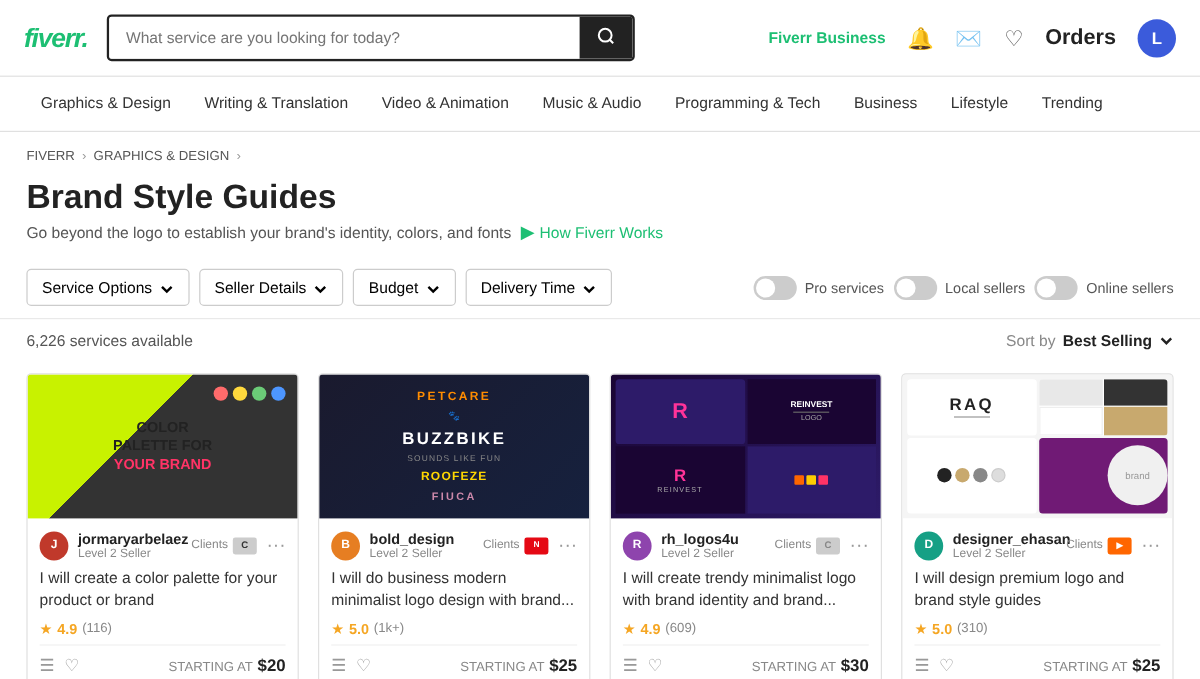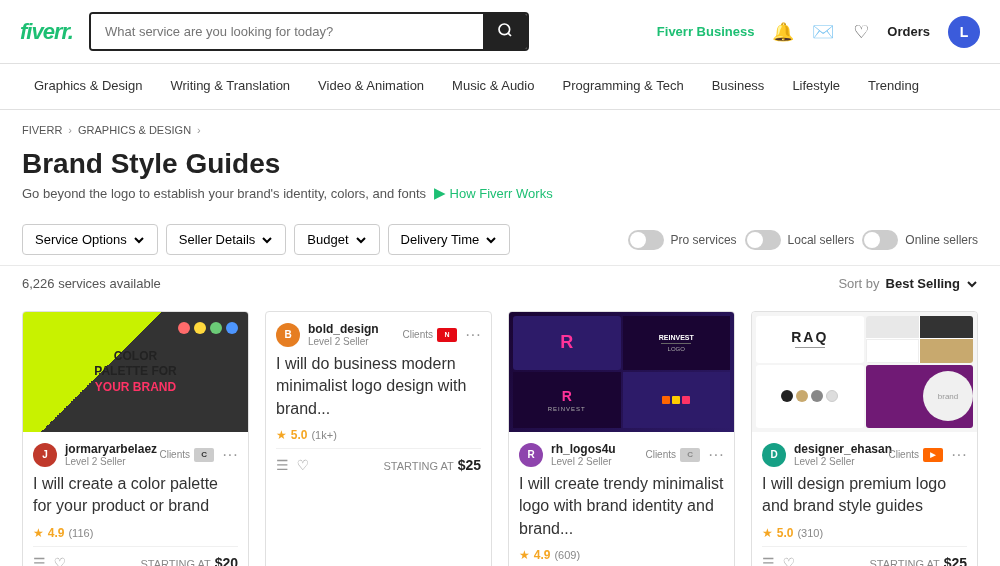--- a/index.html
+++ b/index.html
@@ -7,41 +7,41 @@
 
     
     .header { display: flex; align-items: center; padding: 12px 20px; border-bottom: 1px solid #e0e0e0; gap: 16px; }
     .logo { font-size: 22px; font-weight: 700; color: #1dbf73; font-style: italic; letter-spacing: -1px; flex-shrink: 0; }
     .search-bar { display: flex; flex: 1; max-width: 440px; border: 2px solid #222; border-radius: 4px; overflow: hidden; }
     .search-bar input { flex: 1; padding: 8px 14px; border: none; outline: none; font-size: 13px; color: #666; }
     .search-bar button { background: #222; color: #fff; border: none; padding: 8px 14px; cursor: pointer; }
     .header-right { display: flex; align-items: center; gap: 18px; margin-left: auto; }
     .fiverr-business { font-weight: 700; font-size: 13px; color: #1dbf73; }
     .header-icon { font-size: 18px; color: #555; cursor: pointer; }
-    .orders-link { font-size: 13px; font-weight: 600; cursor: pointer; }
+    .orders-link { font-size: 18px; font-weight: 600; cursor: pointer; }
     .avatar { width: 32px; height: 32px; border-radius: 50%; background: #3b5bdb; color: #fff; display: flex; align-items: center; justify-content: center; font-weight: 700; font-size: 14px; cursor: pointer; }
 
     
     .nav { display: flex; align-items: center; padding: 0 20px; border-bottom: 1px solid #e0e0e0; overflow-x: auto; }
     .nav-item { padding: 14px 14px; font-size: 13px; font-weight: 500; color: #333; cursor: pointer; white-space: nowrap; border-bottom: 2px solid transparent; }
 
     
     .breadcrumb { display: flex; align-items: center; gap: 6px; padding: 14px 22px 6px; font-size: 11px; color: #555; }
     .breadcrumb span { cursor: pointer; }
     .breadcrumb .sep { color: #999; }
 
     
     .page-title-area { padding: 6px 22px 12px; }
     .page-title { font-size: 28px; font-weight: 700; color: #222; margin-bottom: 4px; }
     .page-subtitle { font-size: 13px; color: #555; display: flex; align-items: center; gap: 8px; }
     .how-link { color: #1dbf73; font-size: 13px; cursor: pointer; display: flex; align-items: center; gap: 4px; }
 
     
     .filters-row { display: flex; align-items: center; padding: 10px 22px; gap: 8px; border-bottom: 1px solid #e9e9e9; flex-wrap: wrap; }
-    .filter-btn { display: flex; align-items: center; gap: 6px; border: 1px solid #ccc; border-radius: 4px; padding: 7px 12px; font-size: 13px; cursor: pointer; background: #fff; }
+    .filter-btn { display: flex; align-items: flex-end; gap: 6px; border: 1px solid #ccc; border-radius: 4px; padding: 7px 12px; font-size: 13px; cursor: pointer; background: #fff; }
     .filter-btn svg { width: 12px; height: 12px; }
     .toggle-group { display: flex; align-items: center; gap: 8px; margin-left: auto; justify-content: center; }
     .toggle-item { display: flex; align-items: center; gap: 7px; font-size: 12px; color: #555; }
     .toggle { width: 36px; height: 20px; border-radius: 10px; background: #ccc; position: relative; cursor: pointer; flex-shrink: 0; }
     .toggle-knob { width: 16px; height: 16px; border-radius: 50%; background: #fff; position: absolute; top: 2px; left: 2px; transition: left 0.2s; }
 
     
     .results-row { display: flex; align-items: center; justify-content: space-between; padding: 10px 22px; }
     .results-count { font-size: 13px; color: #555; }
     .sort-select { display: flex; align-items: center; gap: 6px; font-size: 13px; cursor: pointer; }
@@ -53,21 +53,21 @@
     .card { border: 1px solid #e0e0e0; border-radius: 4px; overflow: hidden; cursor: pointer; }
     .card-img { width: 100%; height: 120px; object-fit: cover; background: #ddd; position: relative; overflow: hidden; }
     .card-body { padding: 10px; }
     .seller-row { display: flex; align-items: center; gap: 8px; margin-bottom: 6px; }
     .seller-avatar-circle { width: 24px; height: 24px; border-radius: 50%; display: flex; align-items: center; justify-content: center; font-size: 10px; font-weight: 700; color: #fff; }
     .seller-info { flex: 1; min-width: 0; }
     .seller-name { font-size: 12px; font-weight: 600; color: #222; }
     .seller-level { font-size: 10px; color: #888; }
     .seller-badge { font-size: 10px; color: #888; display: flex; align-items: center; gap: 4px; margin-left: auto; }
     .more-btn { font-size: 16px; color: #999; cursor: pointer; }
-    .card-desc { font-size: 16px; color: #333; line-height: 1.4; margin-bottom: 8px; min-height: 32px; }
+    .card-desc { font-size: 13px; color: #333; line-height: 1.4; margin-bottom: 8px; min-height: 32px; }
     .rating-row { display: flex; align-items: center; gap: 4px; margin-bottom: 6px; }
     .star { color: #f5a623; font-size: 12px; }
     .rating-val { font-size: 12px; font-weight: 700; color: #f5a623; }
     .rating-count { font-size: 11px; color: #888; }
     .card-footer { display: flex; align-items: center; justify-content: space-between; border-top: 1px solid #f0f0f0; padding-top: 8px; }
     .footer-icons { display: flex; gap: 8px; align-items: center; }
     .footer-icon { font-size: 14px; color: #999; cursor: pointer; }
     .starting-at { font-size: 11px; color: #888; }
     .price { font-size: 14px; font-weight: 700; color: #222; }
 
@@ -233,20 +233,30 @@
         </div>
         <div>
           <span class="starting-at">STARTING AT</span>
           <span class="price">$20</span>
         </div>
       </div>
     </div>
   </div>
 
   <div class="card">
+    <div class="card-img img-2">
+      <div style="width:100%;height:100%;display:flex;flex-direction:column;align-items:center;justify-content:center;gap:6px;padding:10px;">
+        <div style="font-size:10px;font-weight:800;color:#ff8c00;letter-spacing:2px;">PETCARE</div>
+        <div style="font-size:8px;color:#aaa;">🐾</div>
+        <div style="font-size:14px;font-weight:900;color:#fff;letter-spacing:2px;">BUZZBIKE</div>
+        <div style="font-size:7px;color:#888;letter-spacing:1px;">SOUNDS LIKE FUN</div>
+        <div style="font-size:10px;font-weight:700;color:#ffd700;letter-spacing:1px;">ROOFEZE</div>
+        <div style="font-size:9px;font-weight:700;color:#c8a;letter-spacing:2px;">FIUCA</div>
+      </div>
+    </div>
     <div class="card-body">
       <div class="seller-row">
         <div class="seller-avatar-circle" style="background:#e67e22;">B</div>
         <div class="seller-info">
           <div class="seller-name">bold_design</div>
           <div class="seller-level">Level 2 Seller</div>
         </div>
         <div class="seller-badge">
           <span>Clients</span>
           <div style="width:20px;height:14px;background:#e50914;border-radius:2px;display:flex;align-items:center;justify-content:center;font-size:7px;font-weight:700;color:#fff;">N</div>

